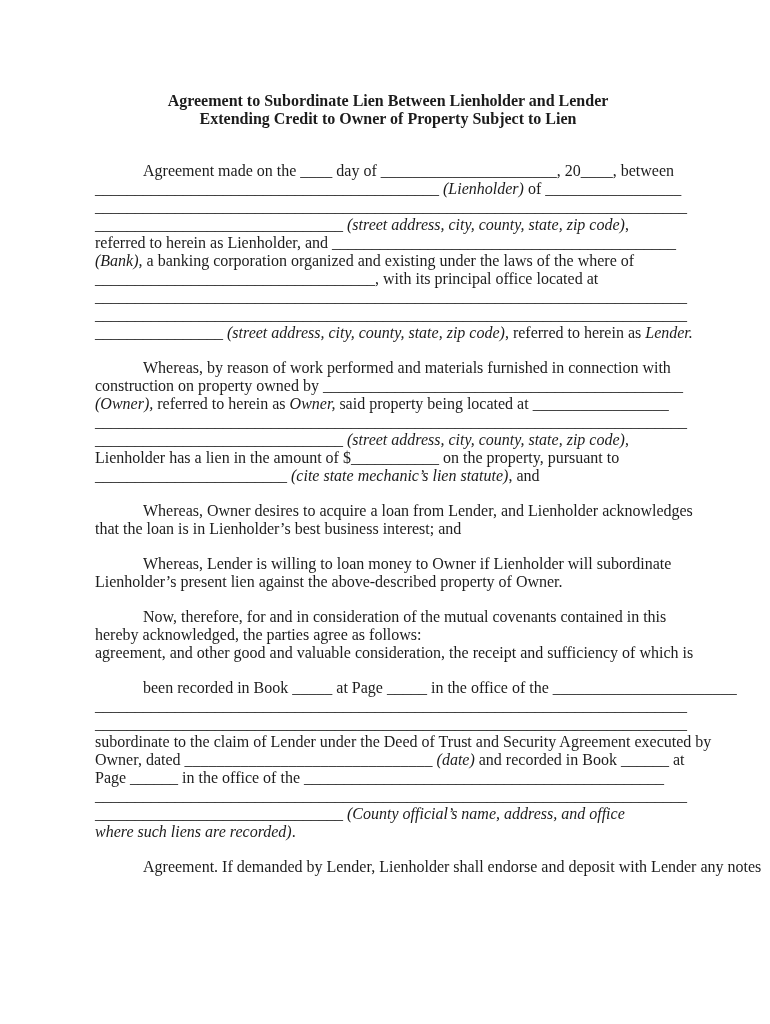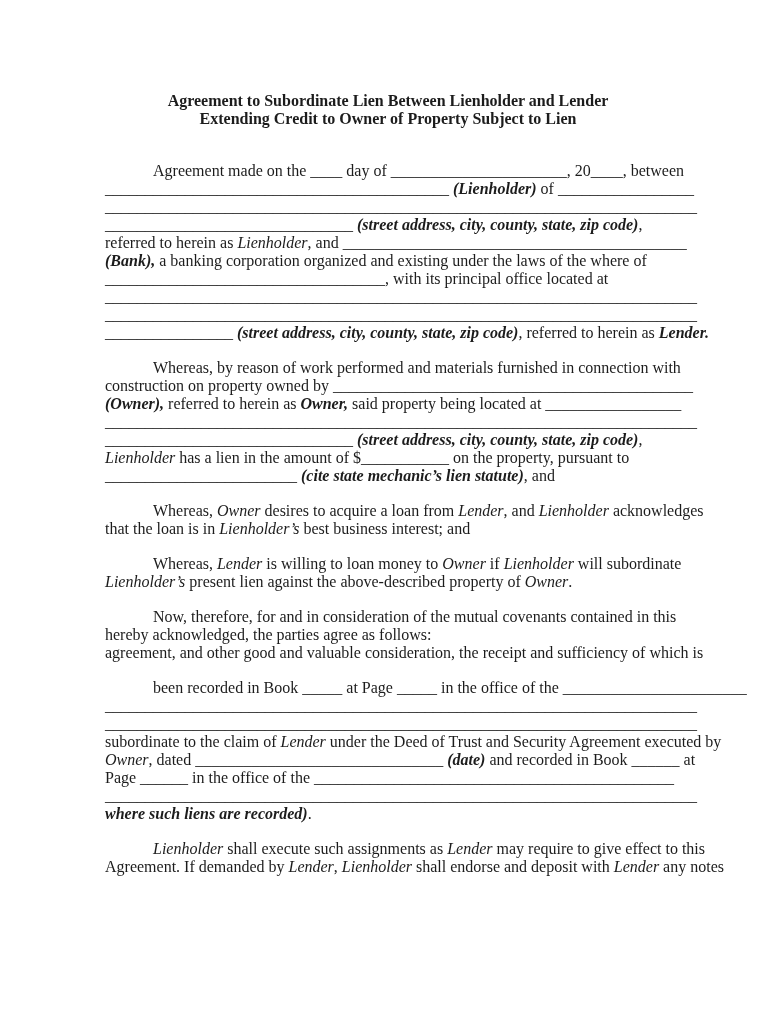--- a/index.html
+++ b/index.html
@@ -5,26 +5,26 @@
   :root { --ink:#1c1c1c; --paper:#ffffff; }
   html,body { margin:0; padding:0; background:var(--paper); }
   .page {
     position:relative; width:770px; height:1024px; background:var(--paper);
     font-family:"Liberation Serif", serif; font-size:16px; line-height:18px;
     color:var(--ink); overflow:hidden;padding-left:44px;
   }
   .content { position:absolute; left:90px; top:92px; width:596px; }
   .doc-title { text-align:center; font-weight:bold; margin:0 0 34px 0; }
   .doc-title .line { white-space:normal; }
-  .para { margin:15px; }
+  .para { margin:5px; }
   .para + .para { margin-top:17px; }
   .line { white-space:pre; }
   .para.indent .line:first-child { text-indent:48px; }
-  .seg.i  { font-style:italic; }
-  .seg.bi { font-style:italic; font-weight:bold; }
+  .seg.i  { }
+  .seg.bi { font-style:italic; font-weight:normal; }
   .seg.blank { color:var(--ink); }
 </style>
 </head>
 <body>
 
 <div class="page">
   <div class="content">
     <div class="doc-title">
       <div class="line">Agreement to Subordinate Lien Between Lienholder and Lender</div>
       <div class="line">Extending Credit to Owner of Property Subject to Lien</div>
@@ -65,21 +65,21 @@
           <div class="line"><span class="seg">agreement, and other good and valuable consideration, the receipt and sufficiency of which is</span></div>
         </div>
         <div class="para indent">
           <div class="line"><span class="seg">been recorded in Book </span><span class="seg blank">_____</span><span class="seg"> at Page </span><span class="seg blank">_____</span><span class="seg"> in the office of the </span><span class="seg blank">_______________________</span></div>
           <div class="line"><span class="seg blank">__________________________________________________________________________</span></div>
           <div class="line"><span class="seg blank">__________________________________________________________________________</span></div>
           <div class="line"><span class="seg">subordinate to the claim of </span><span class="seg i">Lender</span><span class="seg"> under the Deed of Trust and Security Agreement executed by</span></div>
           <div class="line"><span class="seg i">Owner</span><span class="seg">, dated </span><span class="seg blank">_______________________________</span><span class="seg"> </span><span class="seg bi">(date)</span><span class="seg"> and recorded in Book </span><span class="seg blank">______</span><span class="seg"> at</span></div>
           <div class="line"><span class="seg">Page </span><span class="seg blank">______</span><span class="seg"> in the office of the </span><span class="seg blank">_____________________________________________</span></div>
           <div class="line"><span class="seg blank">__________________________________________________________________________</span></div>
+          <div class="line"><span class="seg blank">_______________________________</span><span class="seg"> </span><span class="seg bi">(County official’s name, address, and office</span></div>
           <div class="line"><span class="seg bi">where such liens are recorded)</span><span class="seg">.</span></div>
         </div>
         <div class="para indent">
-          <div class="line"><span class="seg i">Lienholder</span><span class="seg"> shall execute such assignments as </span><span class="seg i">Lender</span><span class="seg"> may require to give effect to this</span></div>
           <div class="line"><span class="seg">Agreement. If demanded by </span><span class="seg i">Lender</span><span class="seg">, </span><span class="seg i">Lienholder</span><span class="seg"> shall endorse and deposit with </span><span class="seg i">Lender</span><span class="seg"> any notes</span></div>
         </div>
       </div>
   </div>
 </div>
 
 </body></html>

